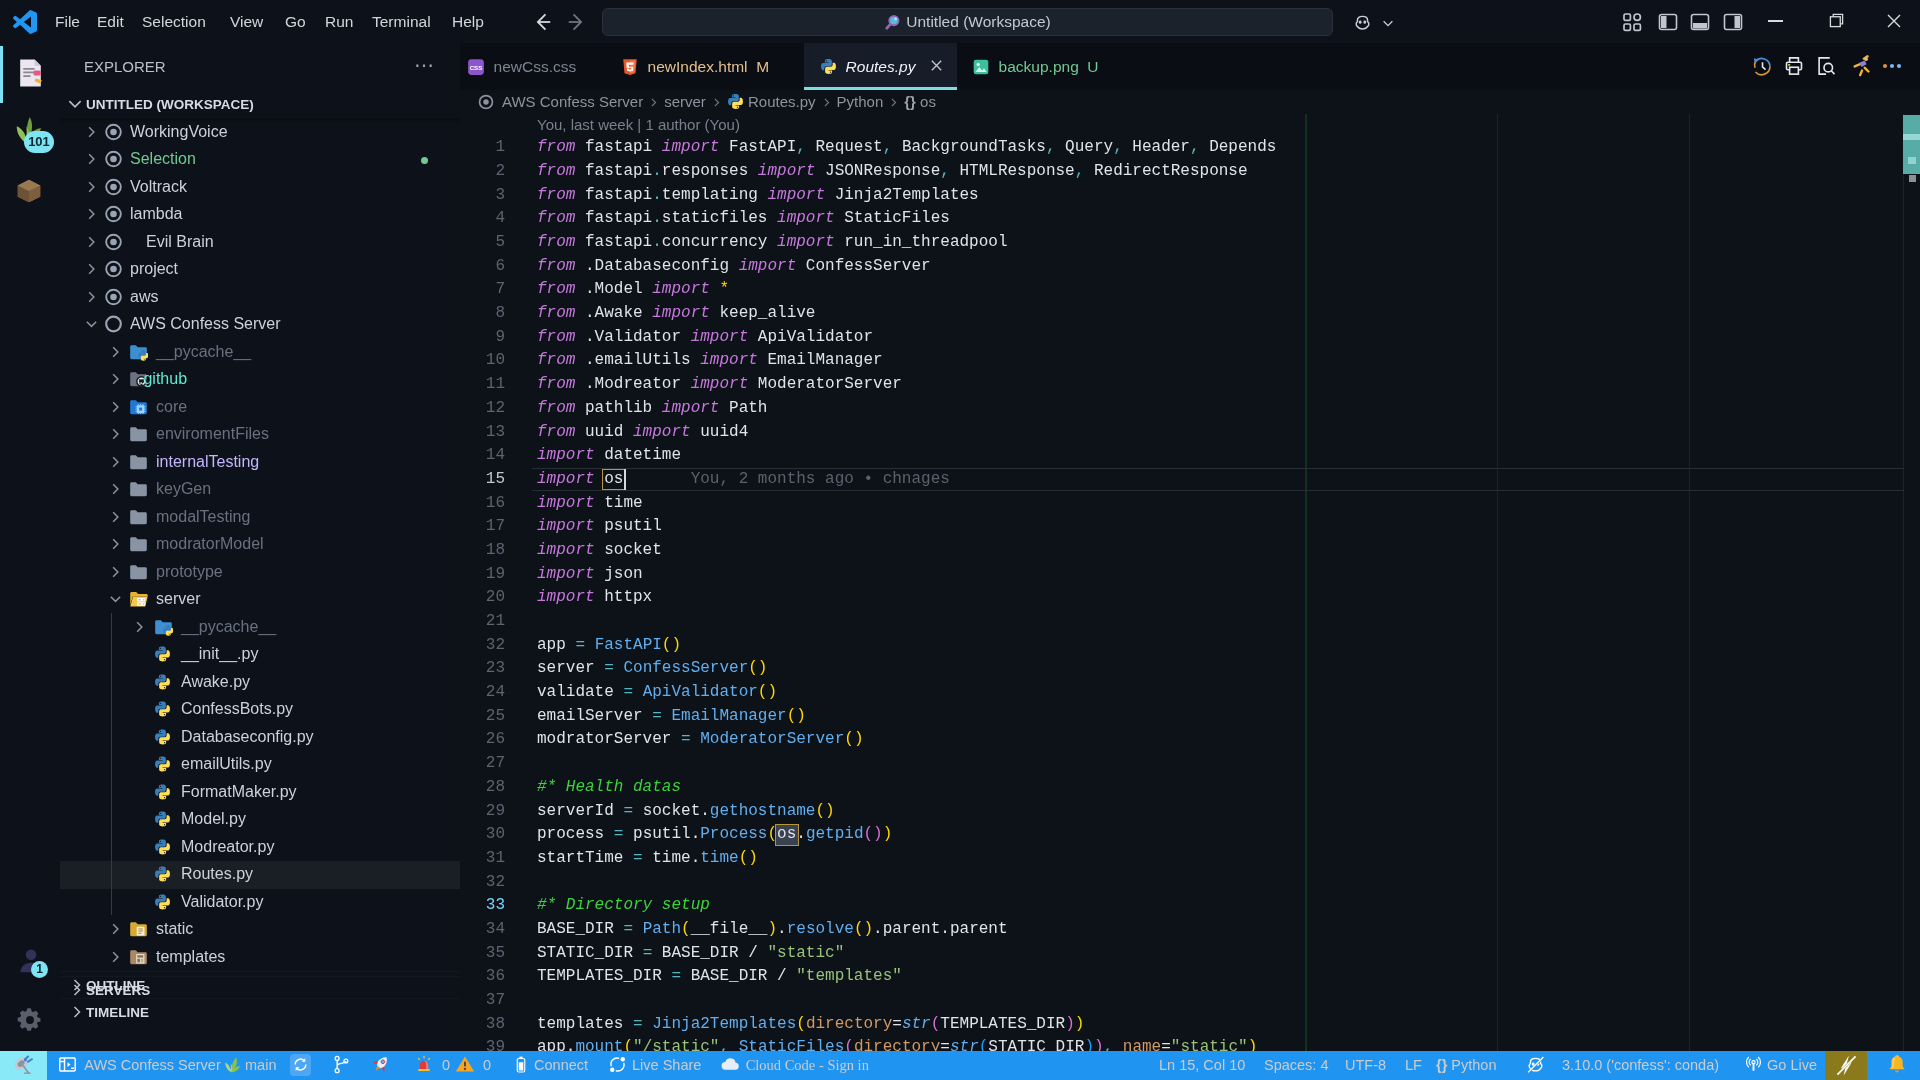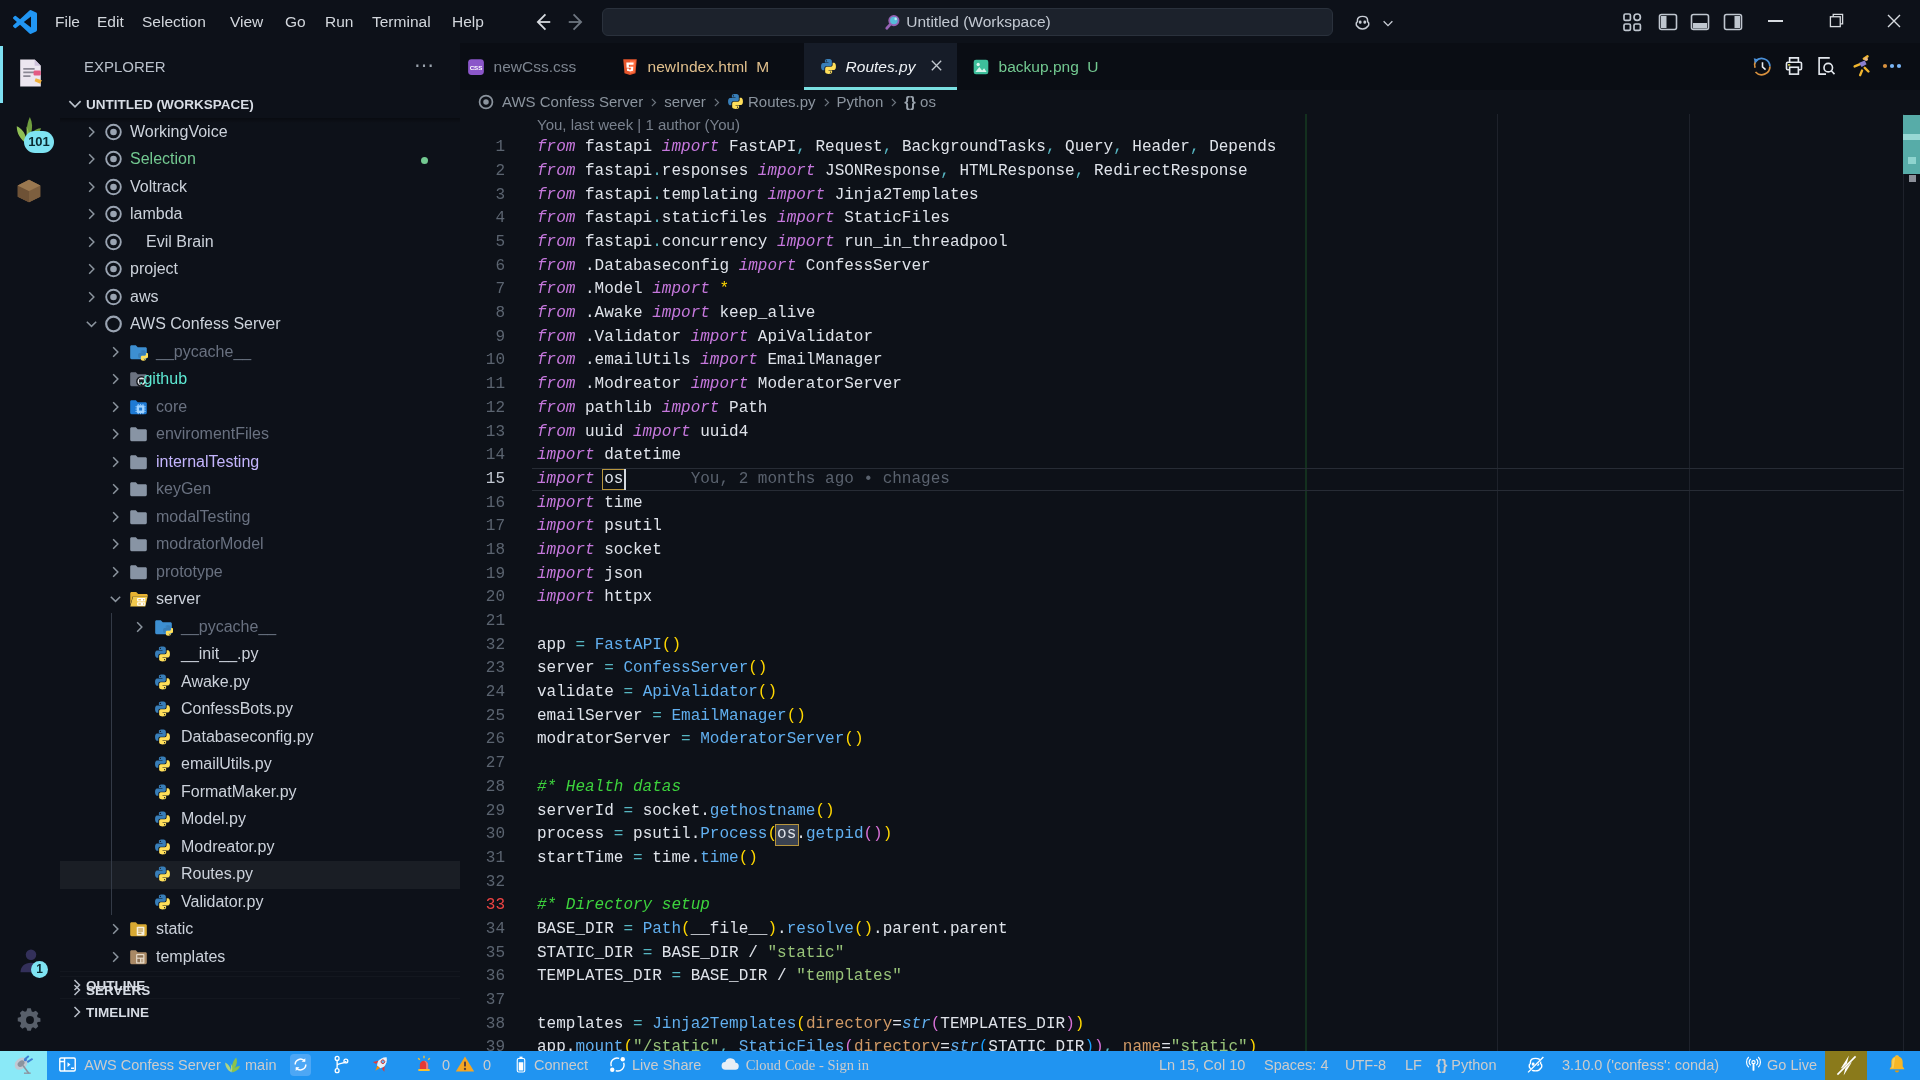--- a/index.html
+++ b/index.html
@@ -561,21 +561,21 @@
 <span style="color:#5b6470">23</span>
 <span style="color:#5b6470">24</span>
 <span style="color:#5b6470">25</span>
 <span style="color:#5b6470">26</span>
 <span style="color:#5b6470">27</span>
 <span style="color:#5b6470">28</span>
 <span style="color:#5b6470">29</span>
 <span style="color:#5b6470">30</span>
 <span style="color:#5b6470">31</span>
 <span style="color:#5b6470">32</span>
-<span style="color:#ef4444">33</span>
+<span style="color:#7dd3fc">33</span>
 <span style="color:#5b6470">34</span>
 <span style="color:#5b6470">35</span>
 <span style="color:#5b6470">36</span>
 <span style="color:#5b6470">37</span>
 <span style="color:#5b6470">38</span>
 <span style="color:#5b6470">39</span></pre>
 <pre class="abs" style="left:537px;top:136.3px;color:#dfe3ea"><span class="k">from</span> fastapi <span class="k">import</span> FastAPI<span class="c">,</span> Request<span class="c">,</span> BackgroundTasks<span class="c">,</span> Query<span class="c">,</span> Header<span class="c">,</span> Depends
 <span class="k">from</span> fastapi<span class="c">.</span>responses <span class="k">import</span> JSONResponse<span class="c">,</span> HTMLResponse<span class="c">,</span> RedirectResponse
 <span class="k">from</span> fastapi<span class="c">.</span>templating <span class="k">import</span> Jinja2Templates
 <span class="k">from</span> fastapi<span class="c">.</span>staticfiles <span class="k">import</span> StaticFiles

